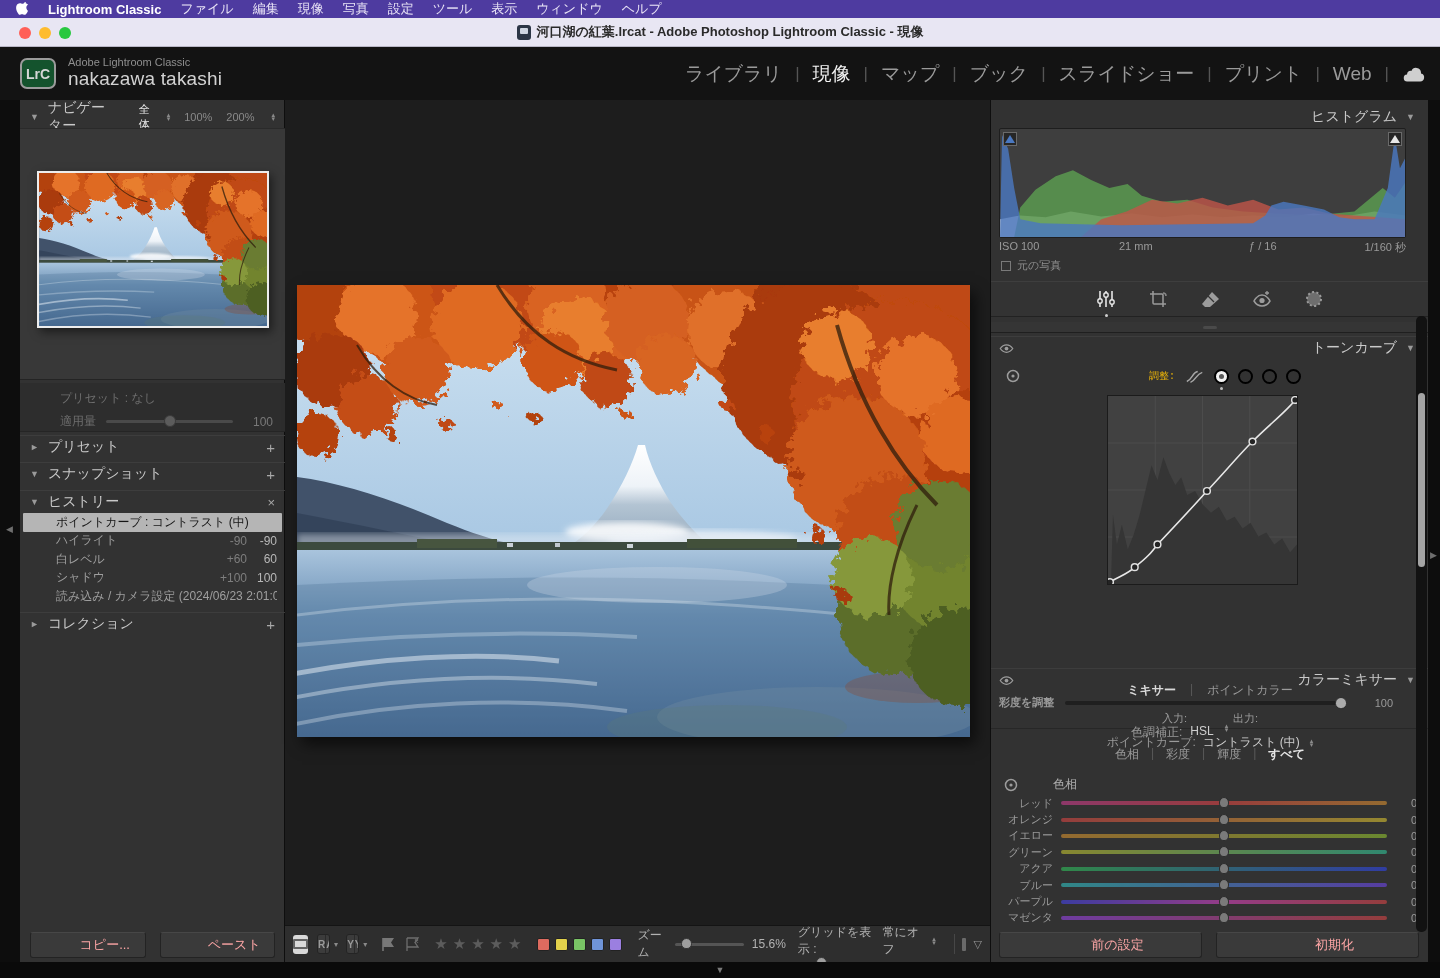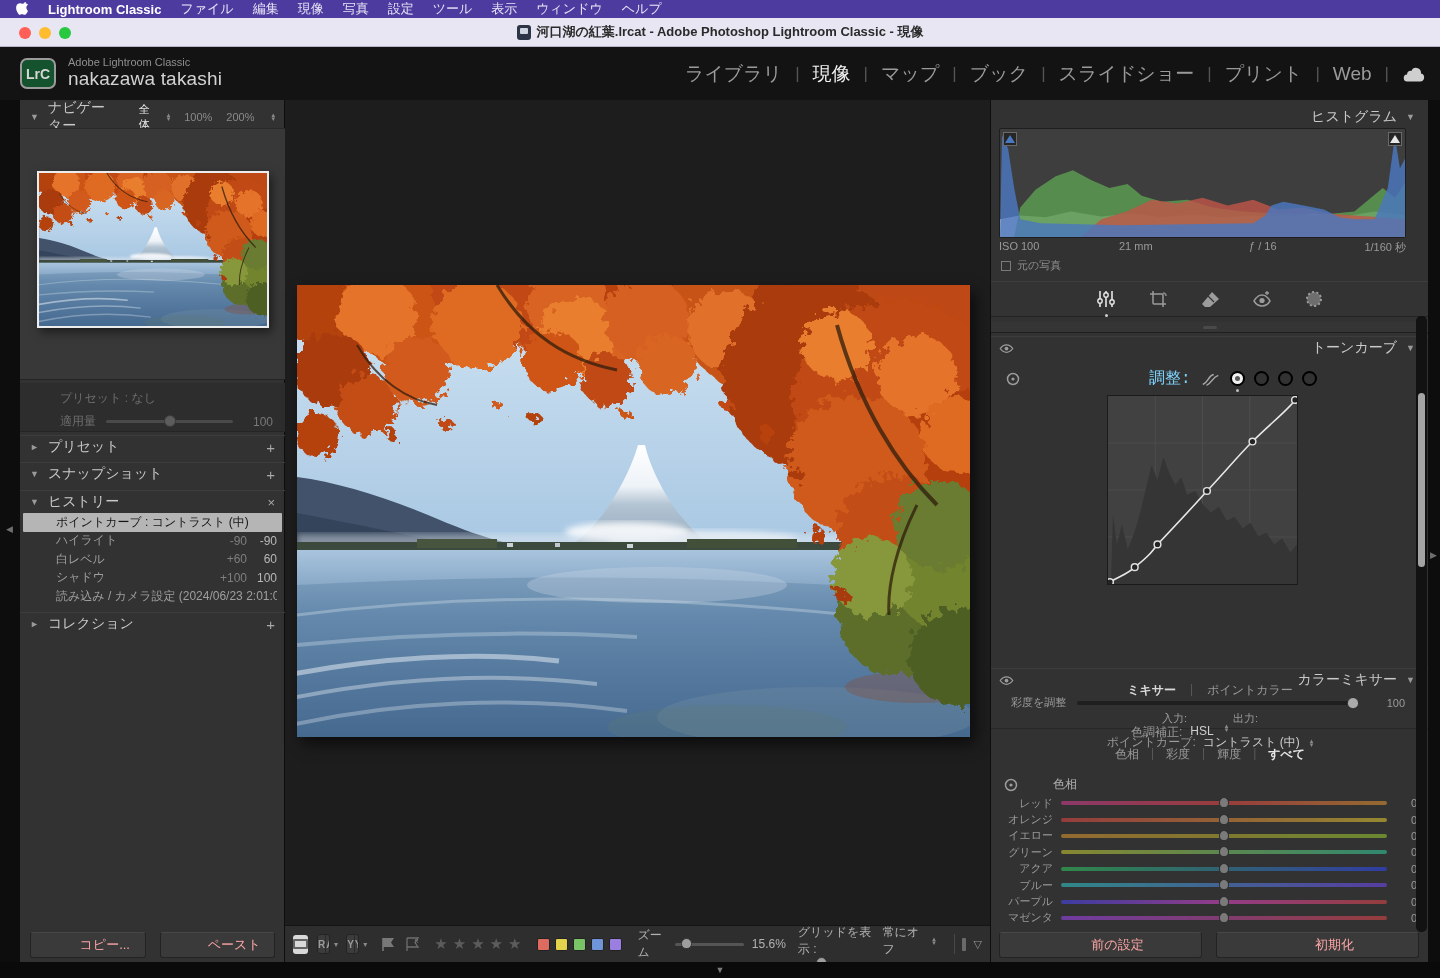--- a/index.html
+++ b/index.html
@@ -118,31 +118,31 @@
   .tools-row { top:181px; left:0; width:438px; height:36px; background:#333; border-top:1px solid #3e3e3e; border-bottom:1px solid #222; display:flex; align-items:center; justify-content:center; gap:30px; }
   .tool { position:relative; width:22px; height:22px; display:flex; align-items:center; justify-content:center; }
   .tool .dot { position:absolute; bottom:-7px; left:50%; margin-left:-1.5px; width:3px; height:3px; border-radius:50%; background:#cfcfcf; }
   .sliver { top:222px; left:0; width:438px; height:11px; background:#353535; border-bottom:1px solid #1f1f1f; }
   .sliver .grip { width:14px; height:3px; background:#4a4a4a; border-radius:2px; margin:4px auto 0; }
 
   .tc-head { top:236px; }
   .curve-wrap { top:268px; left:0; width:438px; }
   .adjust-row { position:absolute; top:0; left:0; width:438px; display:flex; align-items:center; }
   .adjust-row .target { margin-left:14px; }
-  .adjust-row .alabel { margin-left:128px; color:#7dd3fc; font-size:16px;font-family:Liberation Mono, monospace; }
+  .adjust-row .alabel { margin-left:128px; color:#eab308; font-size:10px;font-family:Liberation Mono, monospace; }
   .chan { display:flex; align-items:center; gap:9px; margin-left:10px; }
   .chan .c { width:15px; height:15px; border-radius:50%; border:2px solid; position:relative; }
   .c-para { width:20px; height:16px; }
   .c-white { background:#f2f2f2; border-color:#f2f2f2; }
   .c-white::after { content:""; position:absolute; left:50%; top:50%; width:5px; height:5px; margin:-2.5px; background:#5a5a5a; border-radius:50%; }
   .c-dotbelow { position:absolute; left:50%; bottom:-8px; width:3px; height:3px; margin-left:-1.5px; background:#bdbdbd; border-radius:50%; }
   .c-red { border-color:#c9504a; } .c-green { border-color:#59a052; } .c-blue { border-color:#4f7ed0; }
   .curve-box { position:absolute; left:116px; top:27px; width:191px; height:190px; background:#414141; border:1px solid #1b1b1b; }
   .sat-row { position:absolute; top:327px; left:0; width:438px; display:flex; align-items:center; color:#9a9a9a; font-size:11px; }
-  .sat-row .sl { margin-left:20px; width:62px; }
+  .sat-row .sl { margin-left:8px; width:62px;font-weight:bold; }
   .strack { width:280px; height:4px; background:#1f1f1f; border-radius:2px; position:relative; margin-left:4px; }
   .sknob { position:absolute; right:-2px; top:-4px; width:12px; height:12px; background:#ababab; border-radius:50% 50% 46% 46%; border:1px solid #2c2c2c; }
   .sat-row .sv { margin-left:18px; width:30px; text-align:right; }
   .io-row { position:absolute; top:343px; left:0; width:438px; display:flex; justify-content:center; gap:46px; color:#9a9a9a; font-size:11px; }
   .pc-row { position:absolute; top:360px; left:0; width:438px; height:28px; border-top:1px solid #272727; display:flex; align-items:center; justify-content:center; gap:7px; font-size:12px; color:#9a9a9a; }
   .pc-row .pcv { color:#cfcfcf; }
 
   .cm-head { top:568px; }
   .cm-tabs { top:582px; left:0; width:438px; display:flex; justify-content:center; gap:14px; font-size:12px; color:#9a9a9a; }
   .cm-tabs .on { color:#d8d8d8; font-weight:bold; }

